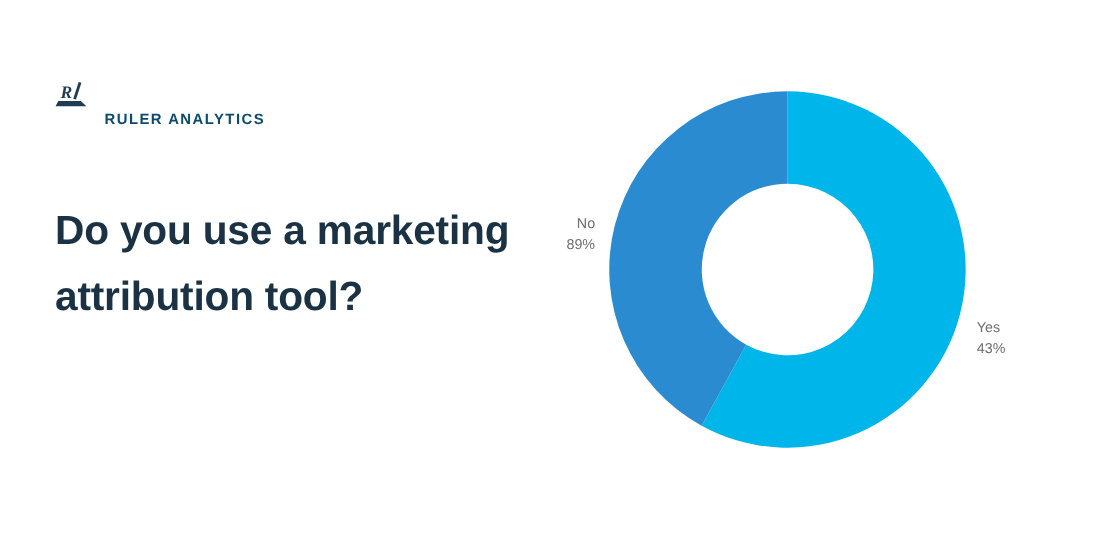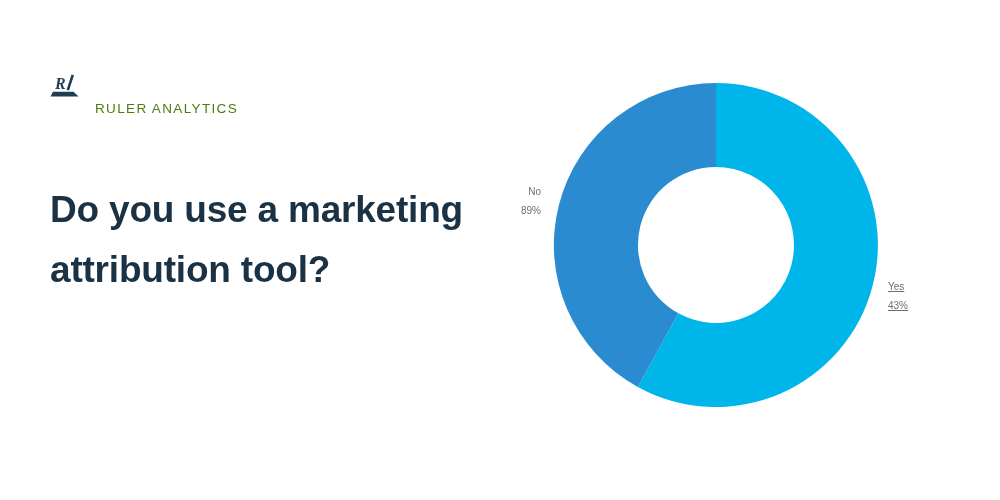--- a/index.html
+++ b/index.html
@@ -31,22 +31,22 @@
     gap: 11px;
   }
   .brand-mark {
     width: 34px;
     height: 26px;
     display: block;
   }
   .brand-name {
     font-size: 13.5px;
     letter-spacing: 1.35px;
-    color: #4d7c0f;
-    font-weight: 400;
+    color: #0c4a6e;
+    font-weight: 700;
     white-space: nowrap;
     line-height: 1;
     margin-top: 48px;
   }
 
   
   .headline {
     position: absolute;
     left: 50px;
     top: 180px;
@@ -72,39 +72,39 @@
     left: 0;
     top: 0;
     width: 470px;
     height: 390px;
     overflow: visible;
   }
 
   
   .slice-label {
     position: absolute;
-    font-size: 10px;
+    font-size: 13px;
     line-height: 19px;
     color: #6E6E6E;
     white-space: nowrap;
+    margin-top: 11px;
   }
   .slice-label .lbl-name,
   .slice-label .lbl-value {
     display: block;
   }
   .label-no {
     right: 419px;
     top: 127px;
     text-align: right;
   }
   .label-yes {
     left: 398px;
     top: 222px;
     text-align: left;
-    text-decoration: underline;
   }
 </style>
 </head>
 <body>
 
 <div class="slide">
 
   <div class="brand">
     <span class="brand-mark-wrap">
       <svg class="brand-mark" viewBox="0 0 34 26" xmlns="http://www.w3.org/2000/svg" aria-hidden="true">

